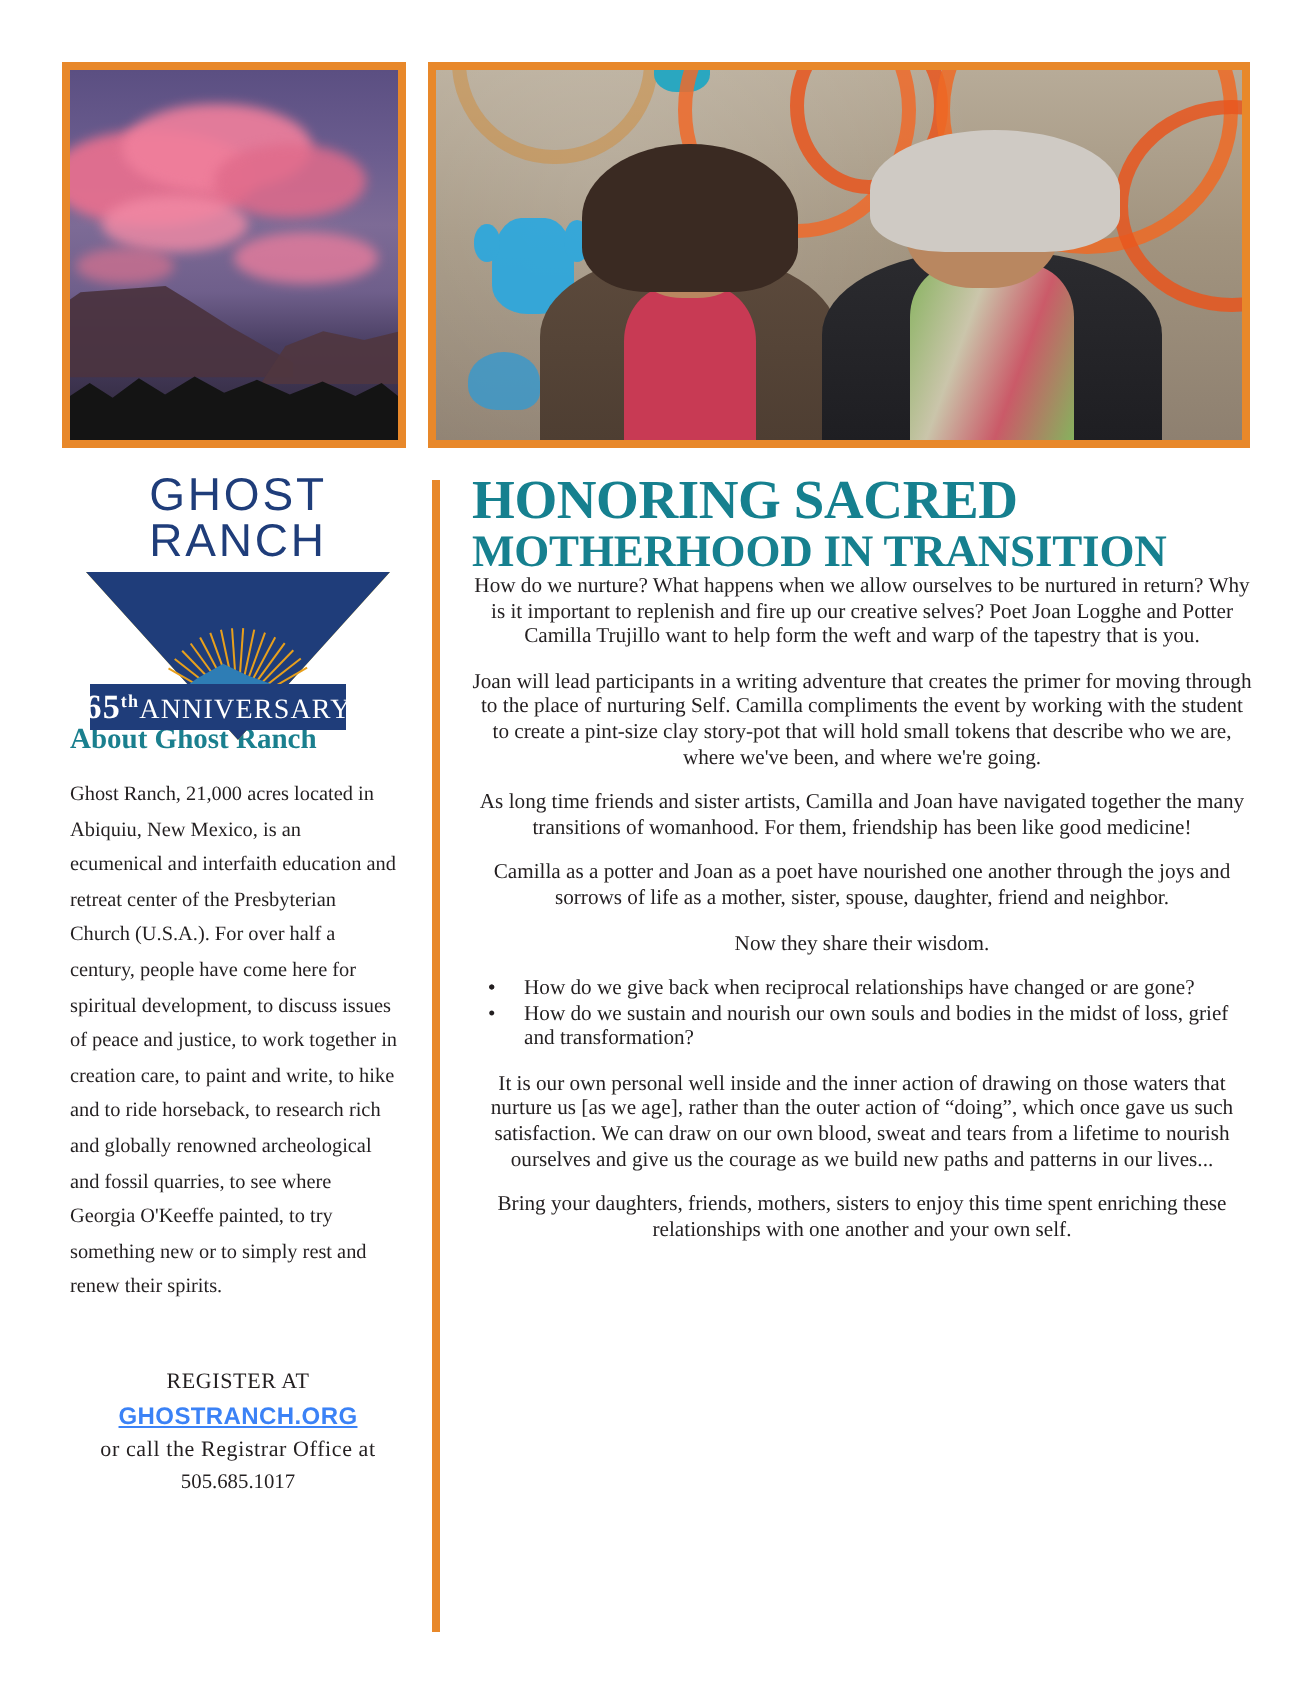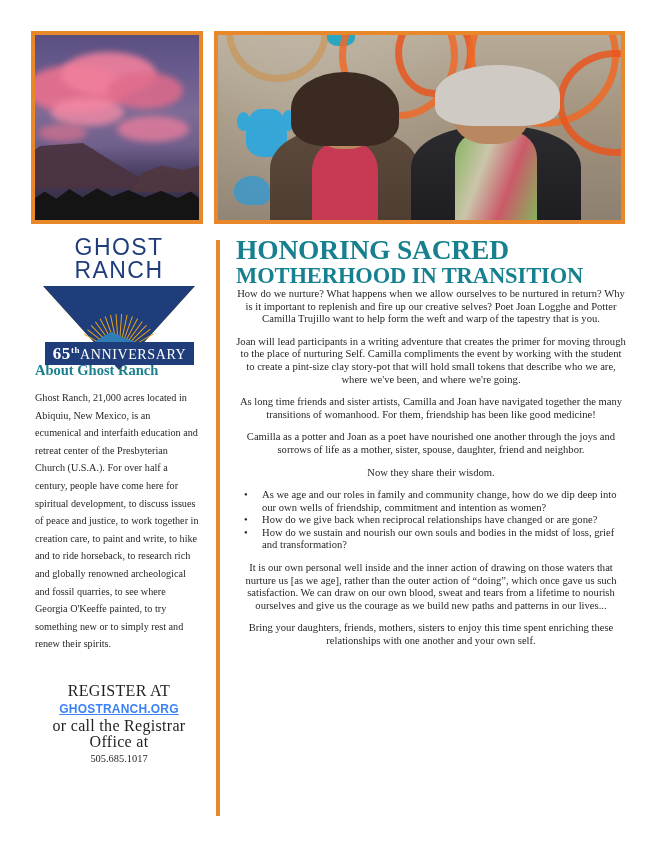--- a/index.html
+++ b/index.html
@@ -229,21 +229,21 @@
   }
   .peak {
     position: absolute; left: 50%; top: 52%;
     transform: translateX(-50%);
     width: 74px; height: 22px;
     background: #2E7DB5;
     clip-path: polygon(0 100%, 22% 44%, 40% 10%, 56% 36%, 74% 58%, 100% 100%);
   }
   .banner {
     position: absolute; left: 2px; top: 56px;
-    width: 149px; height: 23px;
+    width: 128px; height: 23px;
     background: #1F3D7A;
     display: flex; align-items: center; justify-content: center;
   }
   .banner-text {
     font-family: "Liberation Serif", serif;
     color: #ffffff;
     font-size: 14px;
     letter-spacing: .6px;
     white-space: nowrap;
   }
@@ -264,21 +264,21 @@
     margin-left: 4px;
     width: 164px;
   }
 
   .register {
     margin-top: 30px;
     text-align: center;
     width: 176px;
   }
   .register-line {
-    font-size: 16px;
+    font-size: 11px;
     line-height: 16px;
     letter-spacing: .3px;
   }
   .register-url {
     display: inline-block;
     font-family: "Liberation Sans", sans-serif;
     font-weight: 700;
     font-size: 12px;
     color: #3b82f6;
     text-decoration: underline;
@@ -449,21 +449,21 @@
     <div class="headline headline-1">HONORING SACRED</div>
     <div class="headline headline-2">MOTHERHOOD IN TRANSITION</div>
 
     <p class="para">How do we nurture? What happens when we allow ourselves to be nurtured in return? Why is it important to replenish and fire up our creative selves? Poet Joan Logghe and Potter Camilla Trujillo want to help form the weft and warp of the tapestry that is you.</p>
     <p class="para">Joan will lead participants in a writing adventure that creates the primer for moving through to the place of nurturing Self. Camilla compliments the event by working with the student to create a pint-size clay story-pot that will hold small tokens that describe who we are, where we've been, and where we're going.</p>
     <p class="para">As long time friends and sister artists, Camilla and Joan have navigated together the many transitions of womanhood. For them, friendship has been like good medicine!</p>
     <p class="para">Camilla as a potter and Joan as a poet have nourished one another through the joys and sorrows of life as a mother, sister, spouse, daughter, friend and neighbor.</p>
     <p class="para">Now they share their wisdom.</p>
 
     <ul class="bullets">
-      <li><span class="dot">•</span><span>As we age and our roles in family and community change, how do we dip deep into our own wells of friendship, commitment and intention as women?</span></li>
+      <li><span class="dot">•</span></li>
       <li><span class="dot">•</span><span>How do we give back when reciprocal relationships have changed or are gone?</span></li>
       <li><span class="dot">•</span><span>How do we sustain and nourish our own souls and bodies in the midst of loss, grief and transformation?</span></li>
     </ul>
 
     <p class="para">It is our own personal well inside and the inner action of drawing on those waters that nurture us [as we age], rather than the outer action of “doing”, which once gave us such satisfaction. We can draw on our own blood, sweat and tears from a lifetime to nourish ourselves and give us the courage as we build new paths and patterns in our lives...</p>
     <p class="para">Bring your daughters, friends, mothers, sisters to enjoy this time spent enriching these relationships with one another and your own self.</p>
   </div>
 
 </div>
 

